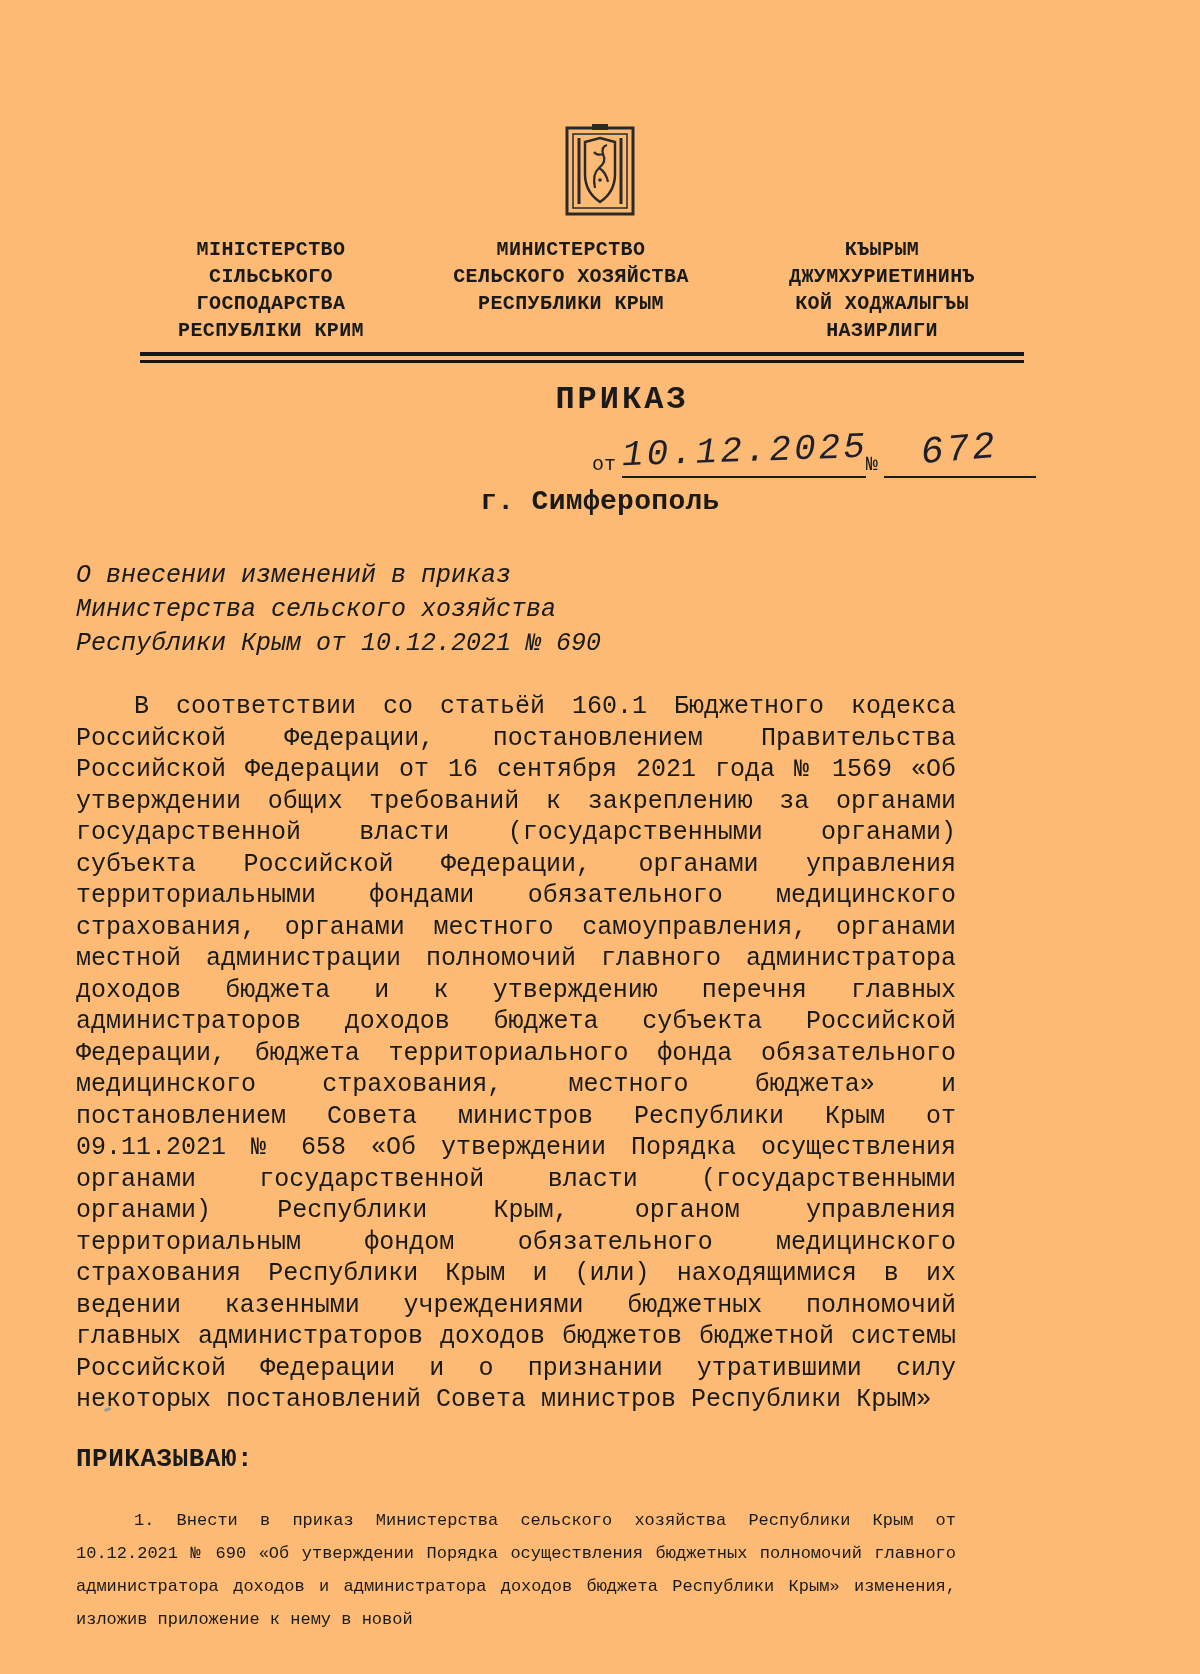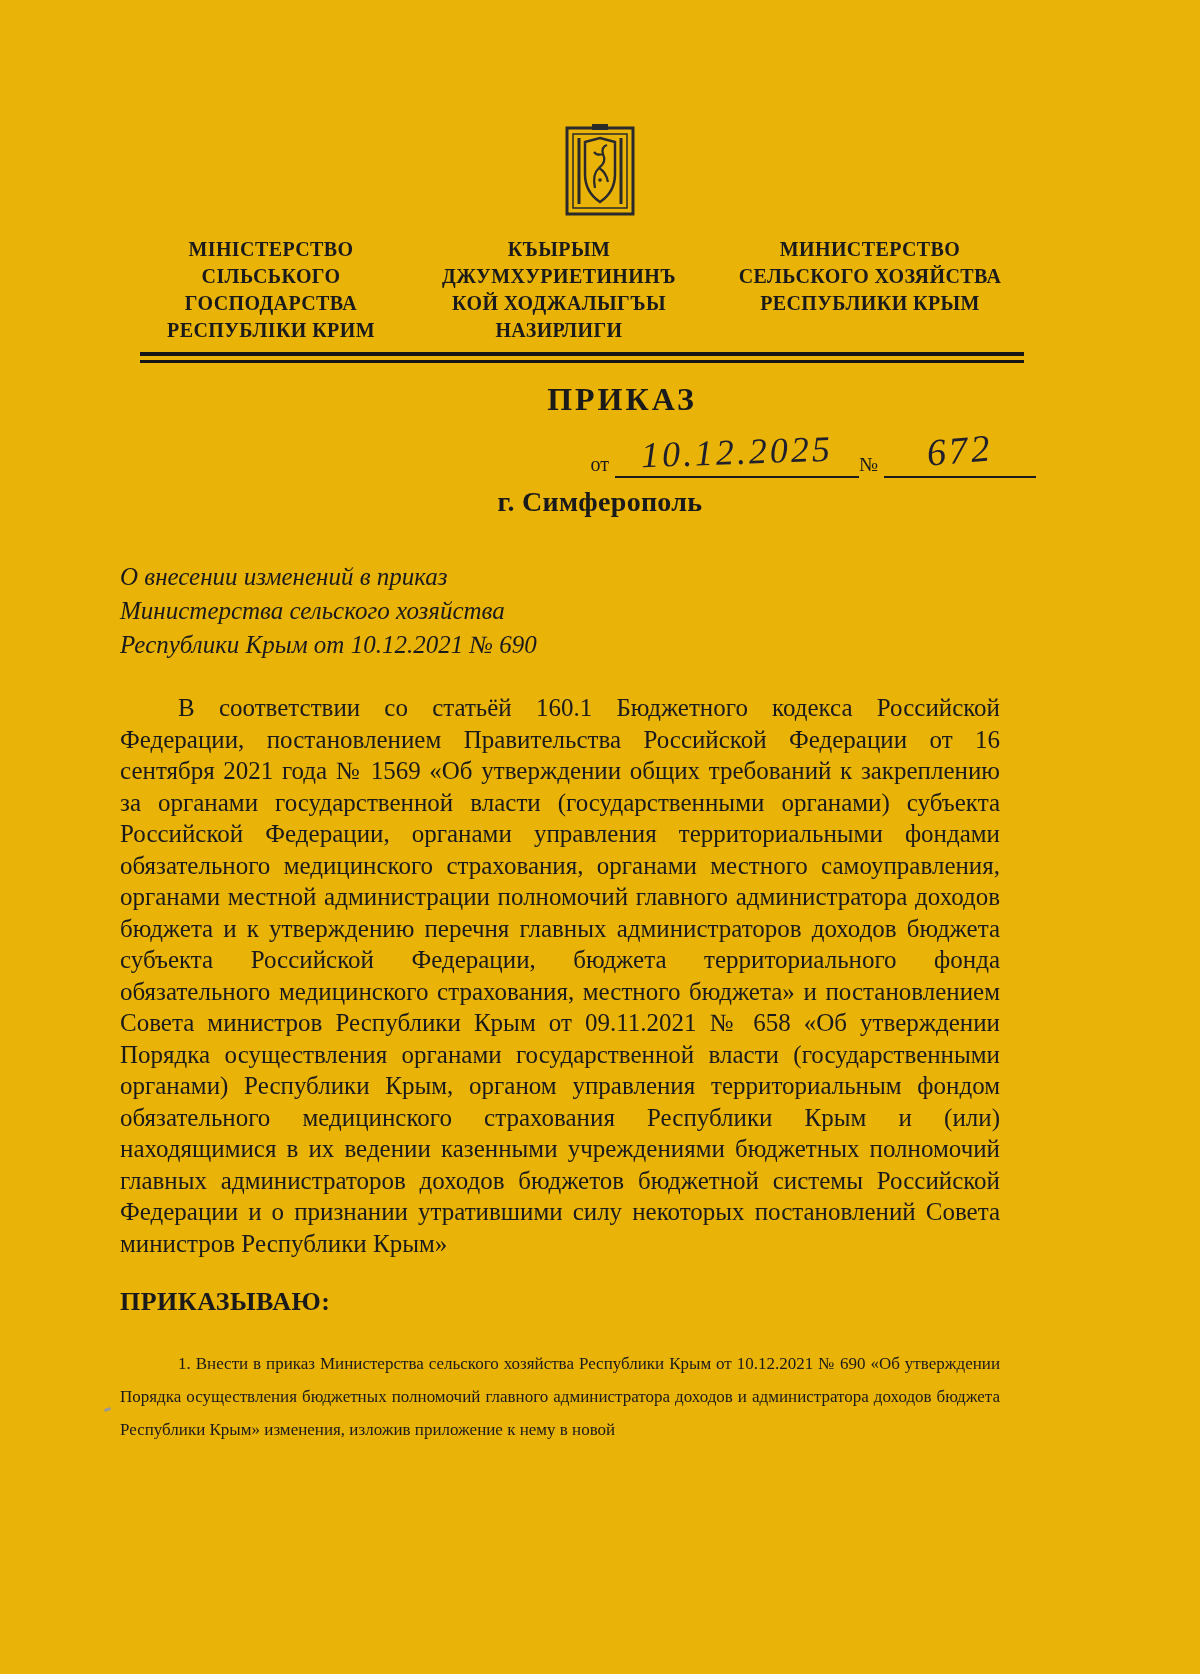--- a/index.html
+++ b/index.html
@@ -1,24 +1,24 @@
 <!DOCTYPE html>
 <html><head>
 <meta charset="utf-8">
 <style>
   html, body { margin: 0; padding: 0; background: #e8e8e8; }
   .page {
     position: relative;
     width: 1200px;
     height: 1674px;
     margin: 0 auto;
-    background: #eab308;
+    background: #fdba74;
     box-sizing: border-box;
     padding-top: 122px;
-    font-family: Liberation Serif, serif;
+    font-family: Liberation Mono, monospace;
     color: #1a1a1a;
     overflow: hidden;
   }
   .emblem {
     display: block;
     margin: 0 auto;
   }
   .header-row {
     width: 884px;
     margin: 14px auto 0 140px;
@@ -81,21 +81,21 @@
   .hand-slot.num .handwritten { transform: rotate(-5deg) translateY(-4px); font-size: 38px; }
   .city {
     text-align: center;
     font-size: 28px;
     font-weight: bold;
     margin-top: 8px;
     letter-spacing: 0.3px;
   }
   .content {
     width: 880px;
-    margin-left: 120px;
+    margin-left: 76px;
   }
   .subject {
     margin-top: 42px;
     font-style: italic;
     font-size: 25px;
     line-height: 34px;
     white-space: pre-line;
   }
   .body-par {
     margin-top: 30px;
@@ -144,27 +144,27 @@
       <path d="M36 66 Q33 52 40 46 Q48 40 44 32 Q42 25 48 23 M44 32 Q38 34 35 30 M40 46 Q47 50 49 60" stroke-width="2.2"></path>
       <circle cx="41" cy="58" r="1.8" fill="#2a2a2a" stroke="none"></circle>
     </g>
   </svg>
 
   <div class="header-row">
     <div class="hcol left">МІНІСТЕРСТВО
 СІЛЬСЬКОГО
 ГОСПОДАРСТВА
 РЕСПУБЛІКИ КРИМ</div>
+    <div class="hcol center">МИНИСТЕРСТВО
+СЕЛЬСКОГО ХОЗЯЙСТВА
+РЕСПУБЛИКИ КРЫМ</div>
     <div class="hcol right">КЪЫРЫМ
 ДЖУМХУРИЕТИНИНЪ
 КОЙ ХОДЖАЛЫГЪЫ
 НАЗИРЛИГИ</div>
-    <div class="hcol center">МИНИСТЕРСТВО
-СЕЛЬСКОГО ХОЗЯЙСТВА
-РЕСПУБЛИКИ КРЫМ</div>
   </div>
 
   <div class="divider">
     <div class="bar1"></div>
     <div class="bar2"></div>
   </div>
 
   <h1 class="doc-title">ПРИКАЗ</h1>
 
   <div class="dateline">

